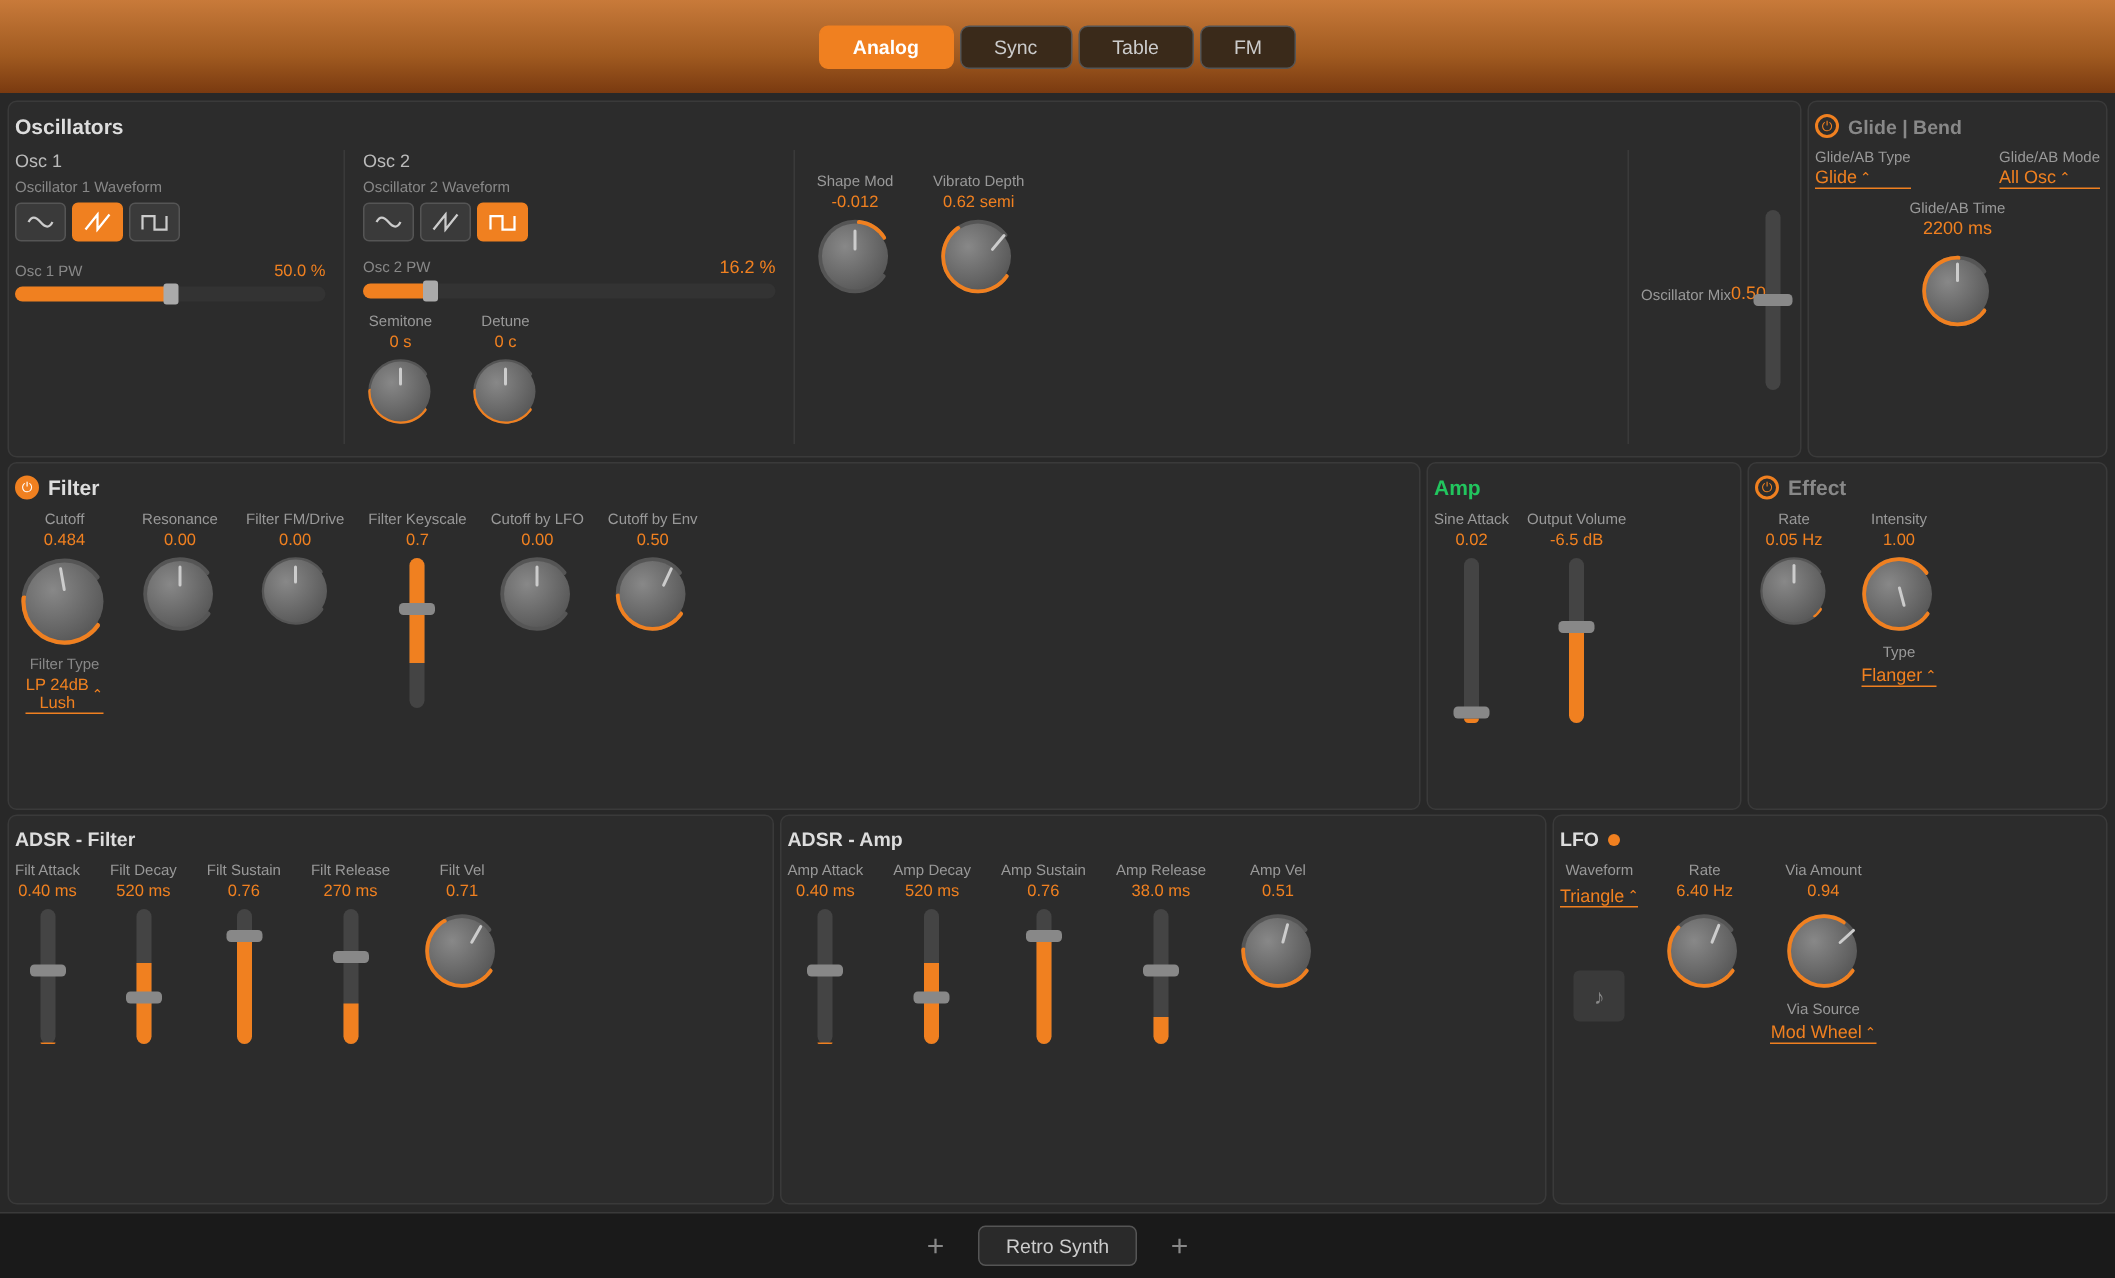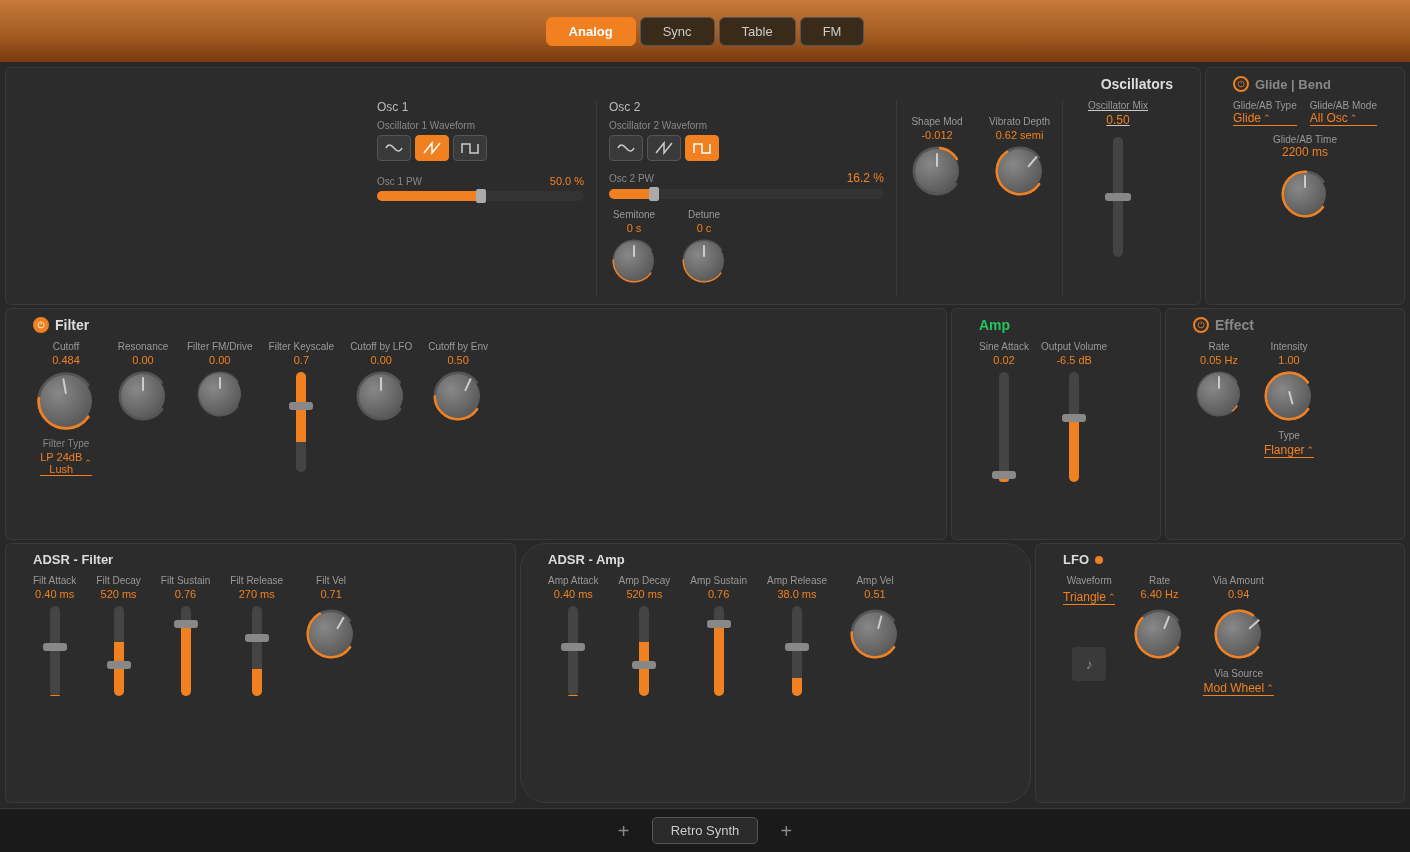--- a/index.html
+++ b/index.html
@@ -146,22 +146,21 @@
     .param-value {
       font-size: 11px;
       color: #f08020;
       text-align: center;
     }
 
     .full-section {
       background: #2c2c2c;
       border: 1px solid #3a3a3a;
       border-radius: 6px;
-      padding: 8px 27px;
-      align-items: flex-end;
+      padding: 8px 4px;
     }
   </style>
 </head>
 <body>
 
 <div style="display:flex; flex-direction:column; height:852px; width:1410px;">
 
   <div class="top-bar">
     <button class="tab-btn active">Analog</button>
     <button class="tab-btn">Sync</button>
@@ -292,21 +291,21 @@
                     <circle cx="28" cy="28" r="23" fill="none" stroke="#555" stroke-width="3" stroke-dasharray="115 29" stroke-dashoffset="-14" stroke-linecap="round"></circle>
                     <circle cx="28" cy="28" r="23" fill="none" stroke="#f08020" stroke-width="3" stroke-dasharray="80 64" stroke-dashoffset="-14" stroke-linecap="round"></circle>
                   </svg>
                   <div style="position:absolute; top:6px; left:6px; width:44px; height:44px; border-radius:50%; background:radial-gradient(circle at 35% 35%, #888, #4a4a4a);"></div>
                   <div style="position:absolute; top:10px; left:66%; transform:translateX(-50%) rotate(40deg); width:2px; height:14px; background:#ccc; border-radius:1px; transform-origin:bottom center;"></div>
                 </div>
               </div>
             </div>
           </div>
 
-          <div style="width:110px; padding:0 8px; display:flex; flex-direction:column; align-items:center;text-decoration:underline;">
+          <div style="width:110px; padding:0 8px; display:flex; flex-direction:row; align-items:center;">
             <div style="font-size:10px; color:#999; margin-bottom:2px; text-align:center;">Oscillator Mix</div>
             <div style="font-size:12px; color:#f08020; margin-bottom:6px;">0.50</div>
 
             <div style="position:relative; width:10px; height:120px; background:#444; border-radius:5px; cursor:pointer; margin-top:4px;">
               <div style="position:absolute; top:50%; left:-8px; transform:translateY(-50%); width:26px; height:8px; background:#888; border-radius:3px;"></div>
             </div>
           </div>
         </div>
       </div>
 
@@ -548,21 +547,21 @@
                 <circle cx="28" cy="28" r="23" fill="none" stroke="#555" stroke-width="3" stroke-dasharray="115 29" stroke-dashoffset="-14" stroke-linecap="round"></circle>
                 <circle cx="28" cy="28" r="23" fill="none" stroke="#f08020" stroke-width="3" stroke-dasharray="82 62" stroke-dashoffset="-14" stroke-linecap="round"></circle>
               </svg>
               <div style="position:absolute; top:6px; left:6px; width:44px; height:44px; border-radius:50%; background:radial-gradient(circle at 35% 35%, #888, #4a4a4a);"></div>
               <div style="position:absolute; top:9px; left:60%; transform:translateX(-50%) rotate(30deg); width:2px; height:14px; background:#ccc; border-radius:1px; transform-origin:bottom center;"></div>
             </div>
           </div>
         </div>
       </div>
 
-      <div class="full-section" style="flex:1;border-radius:26px;">
+      <div class="full-section" style="flex:1;">
         <div class="section-header">
           <span style="font-size:13px; font-weight:700; color:#ddd;">ADSR - Amp</span>
         </div>
         <div style="display:flex; gap:20px; align-items:flex-start; height:140px;">
 
           <div class="param-group">
             <span class="param-label">Amp Attack</span>
             <span class="param-value">0.40 ms</span>
             <div style="position:relative; width:10px; height:90px; background:#444; border-radius:5px; margin-top:4px; cursor:pointer;">
               <div style="position:absolute; bottom:0; left:0; width:10px; height:1%; background:#f08020; border-radius:0 0 5px 5px;"></div>

